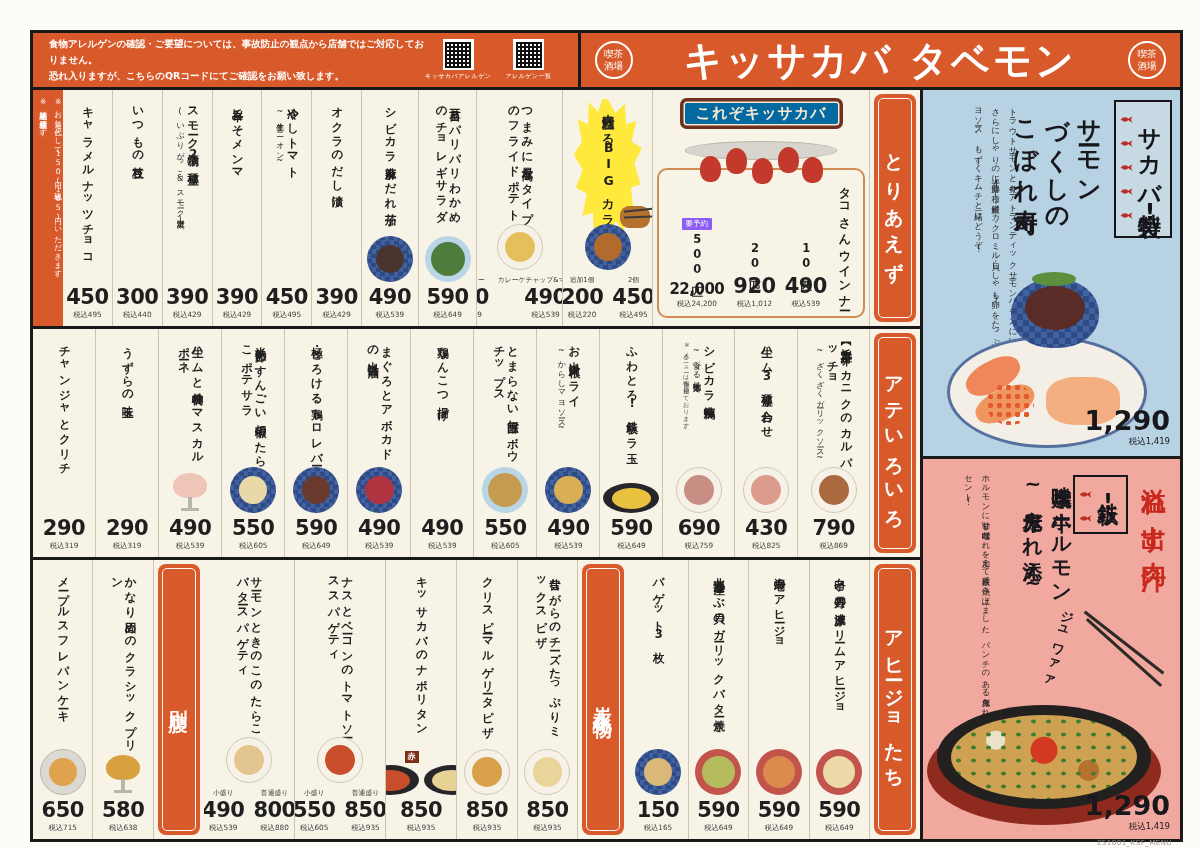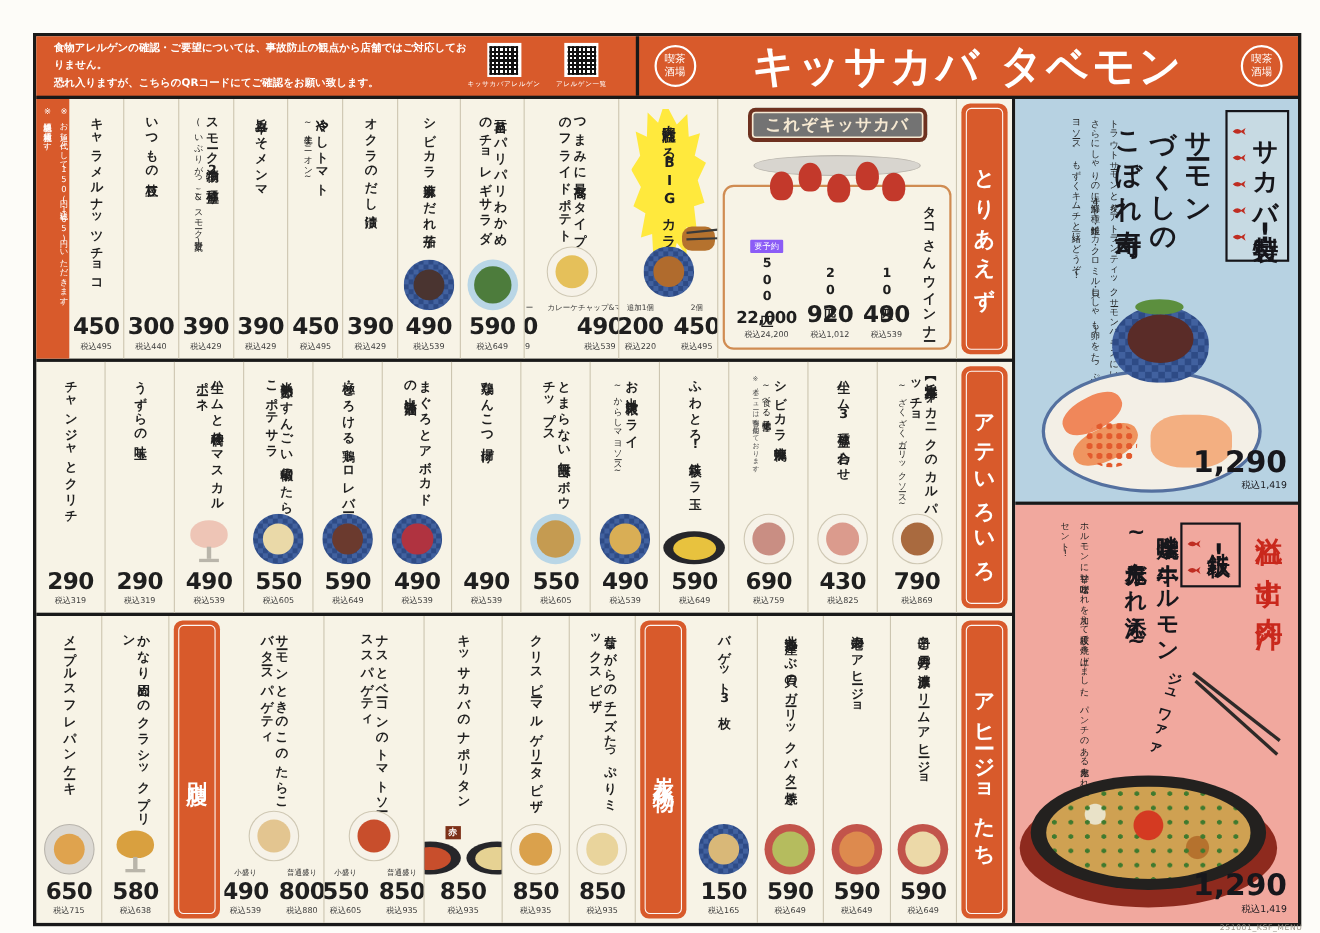--- a/index.html
+++ b/index.html
@@ -83,21 +83,21 @@
   .burst { background:#ffe93d; width:68px; min-height:158px; display:flex; align-items:center; justify-content:center;
     clip-path:polygon(50% 0%,61% 9%,75% 3%,77% 16%,92% 14%,85% 27%,100% 31%,89% 41%,98% 54%,84% 56%,88% 71%,74% 68%,74% 84%,61% 77%,52% 93%,43% 79%,30% 88%,28% 72%,13% 74%,19% 60%,3% 56%,13% 45%,0% 35%,12% 27%,6% 13%,21% 16%,22% 2%,36% 8%,42% 0%); }
   .burst .nm { font-size:12.5px; }
   .kara-pick { position:absolute; top:116px; right:2px; width:30px; height:22px; background:#b5722e; border-radius:9px; }
   .kara-pick::before, .kara-pick::after { content:""; position:absolute; width:34px; height:1.5px; background:#3a3a3a; right:-8px; }
   .kara-pick::before { top:3px; transform:rotate(-6deg); }
   .kara-pick::after { top:10px; transform:rotate(-2deg); }
 
   
   .feature-col { flex:0 0 202px; border-right:1px solid #ccc5b0; display:flex; flex-direction:column; align-items:center; padding:8px 4px; }
-  .ribbon { background:#737373; color:#f6e9d2; font-size:15px; font-weight:bold; letter-spacing:1px;
+  .ribbon { background:#0369a1; color:#f6e9d2; font-size:15px; font-weight:bold; letter-spacing:1px;
             padding:6px 16px; border-radius:7px; box-shadow:inset 0 0 0 3.5px #6e3120, inset 0 0 0 5px #f6e9d2; }
   .octo-plate { width:152px; height:58px; background:#d8d5cf; border:1.5px solid #b9b5ad; border-radius:50%; margin:12px 0 8px; position:relative; }
   .octo { position:absolute; width:21px; height:26px; background:#c3392b; border-radius:50% 50% 42% 42%; }
   .octo:nth-child(1){left:14px;top:14px;} .octo:nth-child(2){left:40px;top:6px;}
   .octo:nth-child(3){left:66px;top:16px;} .octo:nth-child(4){left:92px;top:5px;}
   .octo:nth-child(5){left:116px;top:15px;}
   .variant-box { border:2px solid #d08c52; border-radius:10px; background:#f7f3e6;
                  display:flex; gap:9px; align-items:flex-end; padding:8px 10px 7px; }
   .vg { text-align:center; display:flex; flex-direction:column; align-items:center; }
   .vg .vlabel { font-size:11.5px; font-weight:bold; letter-spacing:1px; margin-bottom:4px; }
@@ -145,21 +145,21 @@
                   radial-gradient(circle at 24% 30%, #e9e2c8 0 9px, transparent 10px),
                   radial-gradient(circle at 74% 66%, #b5722e 0 10px, transparent 11px),
                   #cfa152;
       background-size:auto, 15px 13px, auto, auto, auto; border-radius:50%; }
   .chop1, .chop2 { position:absolute; width:100px; height:3px; background:#2d2a28; right:6px; }
   .chop1 { top:182px; transform:rotate(38deg); } .chop2 { top:192px; transform:rotate(42deg); }
   .tp-price { position:absolute; right:10px; bottom:6px; text-align:right; color:#17171c; }
   .tp-price .big { font-size:27px; font-weight:bold; line-height:1; }
   .tp-price .tx { font-size:8.5px; margin-top:2px; }
 
-  .footer-code { position:absolute; right:16px; bottom:1px; font-size:7px; color:#9a958a; letter-spacing:.5px; }
+  .footer-code { position:absolute; right:28px; bottom:1px; font-size:7px; color:#9a958a; letter-spacing:.5px; }
   .pre { white-space:pre-line; }
 </style>
 </head>
 <body>
 
 <div id="page">
   <div id="frame">
 
     <div class="banner">
       <div class="notice pre">食物アレルゲンの確認・ご要望については、事故防止の観点から店舗ではご対応しておりません。

